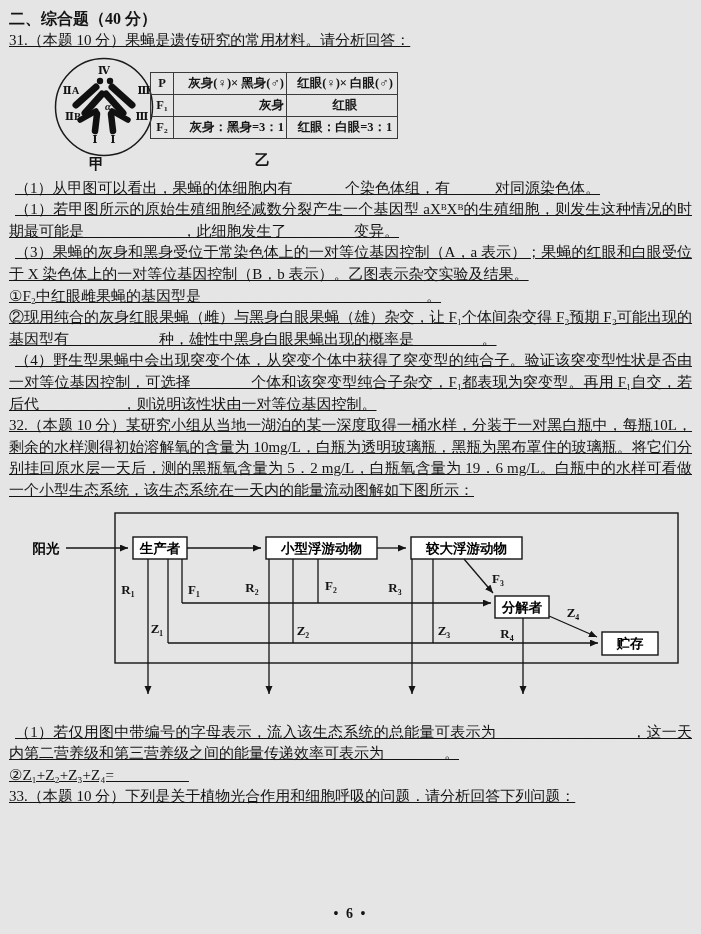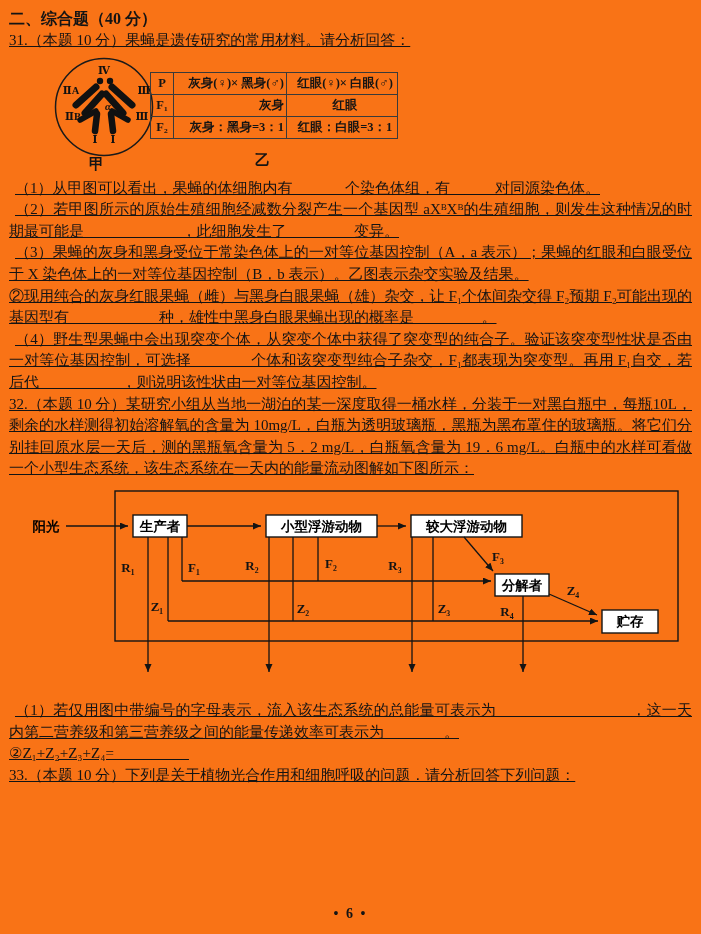--- a/index.html
+++ b/index.html
@@ -1,17 +1,17 @@
 <!DOCTYPE html>
 <html><head>
 <meta charset="utf-8">
 <style>
   html,body{margin:0;padding:0;background:#f7f7f5;}
   .page{
-    position:relative;width:701px;height:934px;margin:0 auto;background:#f97316;
+    position:relative;width:701px;height:934px;margin:0 auto;background:#e5e5e5;
     font-family:"Liberation Serif","DejaVu Serif",serif;color:#141414;
     padding:8px 9px 0 9px;box-sizing:border-box;overflow:hidden;
   }
   .h{font-weight:bold;font-size:16px;line-height:22px;margin:0;}
   p.line{font-size:15px;line-height:21.6px;margin:0;text-align:justify;text-decoration:underline;}
   p.ind{text-indent:6px;}
   .mt{margin-top:3px;}
   
   .fig31{position:relative;height:122px;margin:3px 0 1px 0;}
   .fig31 svg{position:absolute;left:43px;top:1px;}
@@ -86,22 +86,23 @@
         <td class="c0">F₂</td>
         <td class="c1">灰身：黑身=3：1</td>
         <td class="c2">红眼：白眼=3：1</td>
       </tr>
     </tbody>
       </table>
     <div class="cap cap-yi">乙</div>
   </div>
 
   <p class="line ind">（1）从甲图可以看出，果蝇的体细胞内有_______个染色体组，有______对同源染色体。</p>
-  <p class="line ind">（2）若甲图所示的原始生殖细胞经减数分裂产生一个基因型 aXᴮXᴮ的生殖细胞，则发生这种情况的时期最可能是_____________，此细胞发生了_________变异。</p>
+  <p class="line ind">（1）若甲图所示的原始生殖细胞经减数分裂产生一个基因型 aXᴮXᴮ的生殖细胞，则发生这种情况的时期最可能是_____________，此细胞发生了_________变异。</p>
   <p class="line ind">（3）果蝇的灰身和黑身受位于常染色体上的一对等位基因控制（A，a 表示）；果蝇的红眼和白眼受位于 X 染色体上的一对等位基因控制（B，b 表示）。乙图表示杂交实验及结果。</p>
+  <p class="line">①F₂中红眼雌果蝇的基因型是______________________________。</p>
   <p class="line">②现用纯合的灰身红眼果蝇（雌）与黑身白眼果蝇（雄）杂交，让 F₁个体间杂交得 F₂预期 F₂可能出现的基因型有____________种，雄性中黑身白眼果蝇出现的概率是_________。</p>
   <p class="line ind">（4）野生型果蝇中会出现突变个体，从突变个体中获得了突变型的纯合子。验证该突变型性状是否由一对等位基因控制，可选择________个体和该突变型纯合子杂交，F₁都表现为突变型。再用 F₁自交，若后代___________，则说明该性状由一对等位基因控制。</p>
 
   <p class="line">32.（本题 10 分）某研究小组从当地一湖泊的某一深度取得一桶水样，分装于一对黑白瓶中，每瓶10L，剩余的水样测得初始溶解氧的含量为 10mg/L，白瓶为透明玻璃瓶，黑瓶为黑布罩住的玻璃瓶。将它们分别挂回原水层一天后，测的黑瓶氧含量为 5．2 mg/L，白瓶氧含量为 19．6 mg/L。白瓶中的水样可看做一个小型生态系统，该生态系统在一天内的能量流动图解如下图所示：</p>
 
   <div class="fig32">
     <svg width="701" height="198" viewBox="0 0 701 198">
       <defs>
         <marker id="arr" markerWidth="9" markerHeight="8" refX="8" refY="3.5" orient="auto" markerUnits="userSpaceOnUse">
           <polygon points="0,0 8,3.5 0,7" fill="#141414"></polygon>

